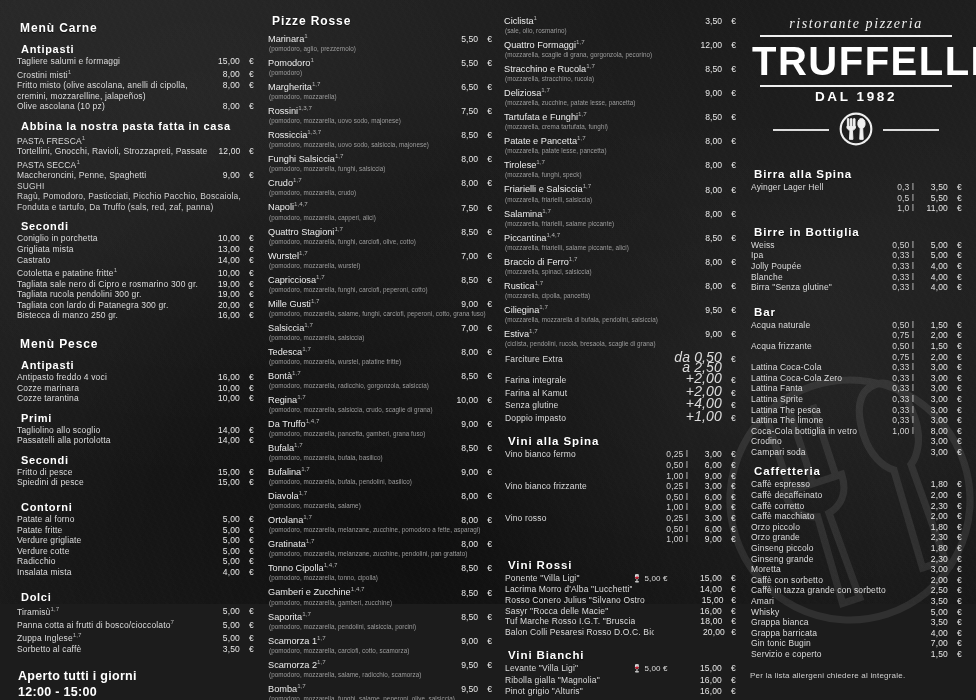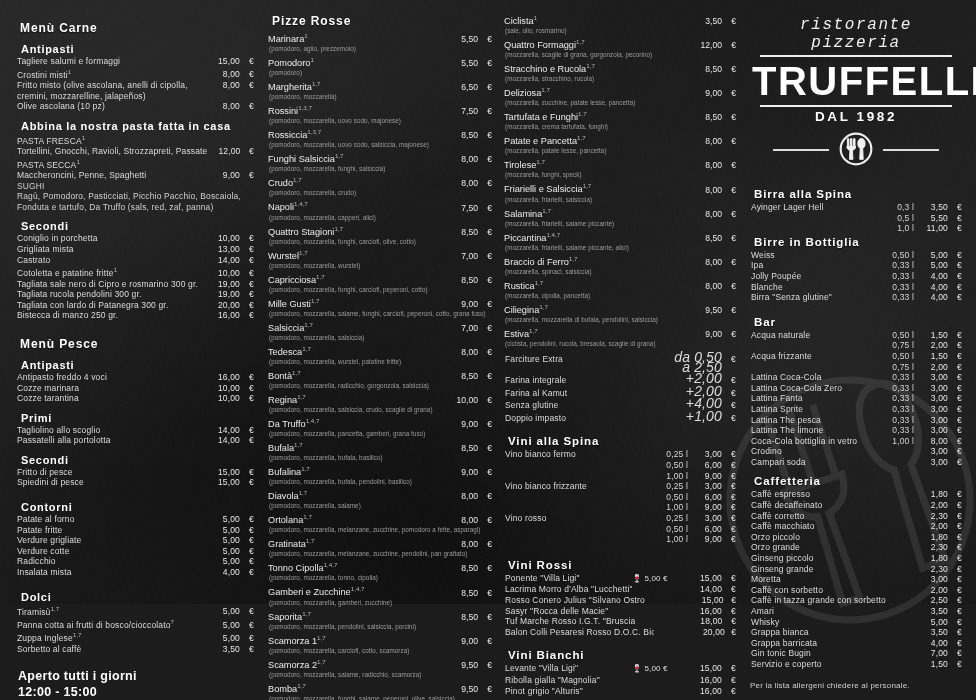--- a/index.html
+++ b/index.html
@@ -85,23 +85,23 @@
   .pizza-row .price { width: 34px; text-align: right; font-size: 8.6px; }
   .pizza-row .cur { width: 14px; text-align: right; font-size: 8.6px; }
 
   
   .hours { margin-top: 14px; padding-left: 2px; }
   .hours .h-line { font-size: 12.5px; font-weight: bold; color: #fff; letter-spacing: .3px; line-height: 16px; }
 
   
   .logo-wrap { text-align: center; padding: 4px 2px 0 2px; }
   .logo-script {
-    font-family: Liberation Mono, monospace;
+    font-family: Liberation Serif, serif;
     font-style: italic;
-    font-size: 16px;
+    font-size: 14px;
     letter-spacing: 1.6px;
     color: #f0f0f0;
     margin-bottom: 3px;
   }
   .logo-rule { height: 2px; background: #efefef; margin: 2px 8px; }
   .logo-name {
     font-family: "Liberation Sans", sans-serif;
     font-weight: bold;
     font-size: 40px;
     letter-spacing: 1.5px;
@@ -884,21 +884,21 @@
           <span class="price">5,50</span>
           <span class="cur">€</span>
         </div>
         <div class="row">
           <span class="nm"></span>
           <span class="vol">1,0 l</span>
           <span class="price">11,00</span>
           <span class="cur">€</span>
         </div>
       </div>
-    <div class="section-title" style="margin-top:2px">Birre in Bottiglia</div>
+    <div class="section-title" style="margin-top:12px">Birre in Bottiglia</div>
     <div id="bottled-beer">
         <div class="row">
           <span class="nm">Weiss</span>
           <span class="vol">0,50 l</span>
           <span class="price">5,00</span>
           <span class="cur">€</span>
         </div>
         <div class="row">
           <span class="nm">Ipa</span>
           <span class="vol">0,33 l</span>
@@ -1088,21 +1088,21 @@
           <span class="cur">€</span>
         </div>
       </div>
     <div id="service" style="">
         <div class="row">
           <span class="nm">Servizio e coperto</span>
           <span class="price">1,50</span>
           <span class="cur">€</span>
         </div>
       </div>
-    <div class="footer-note">Per la lista allergeni chiedere al personale.</div>
+    <div class="footer-note">Per la lista allergeni chiedere al integrale.</div>
 
     <svg class="watermark" viewBox="0 0 100 100">
       <g fill="none" stroke="#ffffff" stroke-width="2.4">
         <circle cx="50" cy="50" r="40"></circle>
         <path d="M32 16v26M40 16v26M48 16v26M30 41h20c0 7-4 10-8 11l1 30h-6l1-30c-4-1-8-4-8-11z"></path>
         <path d="M70 16c6 0 9 6 9 15 0 7-3 12-6 14l1 34h-8l1-34c-3-2-6-7-6-14 0-9 3-15 9-15z"></path>
       </g>
     </svg>
   </div>
 </div>

